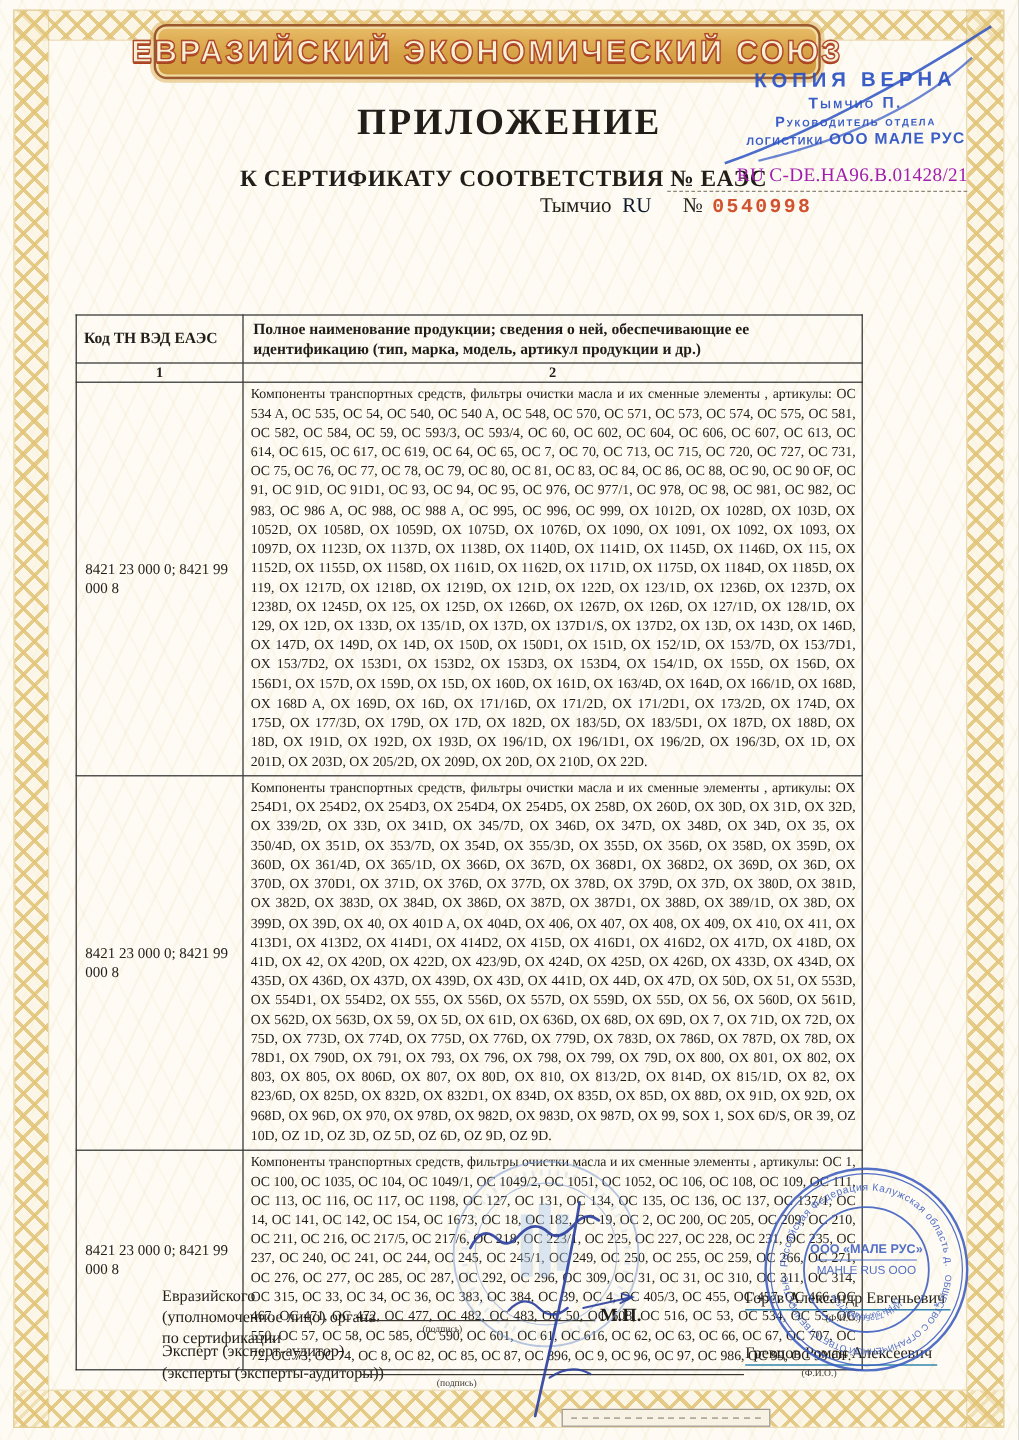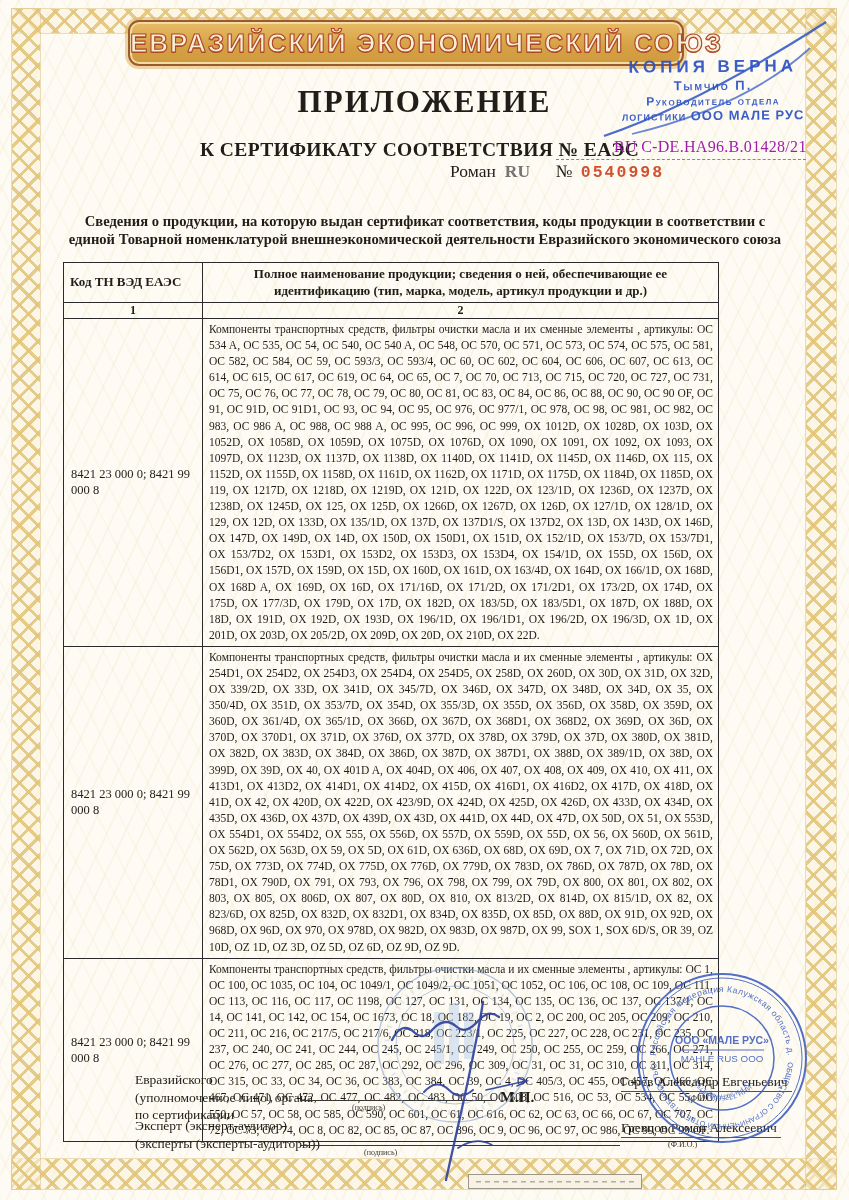--- a/index.html
+++ b/index.html
@@ -28,21 +28,21 @@
   .bs-bottom { left:12px; right:13px; bottom:11px; height:30px; }
   .bs-left   { left:12px; top:9px; bottom:11px; width:28px; }
   .bs-right  { right:13px; top:9px; bottom:11px; width:30px; }
 
   
   .banner {
     position:absolute; left:128px; top:20px; width:552px; height:42px;
     background:linear-gradient(#e7bc67, #d7a246 55%, #cf9a3e);
     border:2px solid #9a5a2d; border-radius:11px;
     box-shadow: inset 0 0 0 2px #f2dca6, 0 0 0 3px rgba(224,180,95,.55);
-    display:flex; align-items:center; 
+    display:flex; align-items:center; justify-content:center;
   }
   .banner-text {
     font-family:"Liberation Sans", sans-serif; font-weight:bold;
     font-size:26px; letter-spacing:2px; color:#f8efd7;
     -webkit-text-stroke:1.1px #b0492a;
     text-shadow:0 1px 0 #a8451f, 0 0 1px #b0492a;
     white-space:nowrap;
   }
 
   
@@ -69,42 +69,42 @@
     position:absolute; top:138px; left:614px;
     font-size:16px; letter-spacing:.3px; white-space:nowrap; color:#a21caf;
   }
   .dotted-line { position:absolute; top:159px; left:556px; width:250px; border-bottom:1.5px dashed #8d867a; }
 
   .series-row {
     position:absolute; top:161px; left:450px; display:flex; align-items:baseline;
     font-size:17.5px;
   }
   .series-label { margin-right:9px; }
-  .series-value { color:#737373; font-weight:bold; margin-right:26px; }
+  .series-value { color:#0f172a; font-weight:normal; margin-right:26px; }
   .num-label { margin-right:8px; }
   .serial {
     color:#d2512f; font-family:"Liberation Mono", monospace;
     font-weight:bold; font-size:16.5px; letter-spacing:2px;
   }
 
   .appendix-no { position:absolute; top:194px; left:0; width:100%; text-align:center; font-size:15px; font-weight:bold; }
   .description {
     position:absolute; top:212px; left:62px; width:726px; text-align:center;
     font-size:14.6px; font-weight:bold; line-height:18px;
   }
 
   
   .product-table {
     position:absolute; top:262px; left:63px; width:656px;
     border-collapse:collapse; table-layout:fixed;
   }
   .product-table td { border:1px solid #2b2b2b; }
   .product-table { border:1.5px solid #222; }
   td.c1 { width:124px; }
-  .thead td { font-weight:bold; font-size:13px; line-height:16.5px; padding:3px 8px; vertical-align:middle;text-align:center; }
+  .thead td { font-weight:bold; font-size:13px; line-height:16.5px; padding:3px 8px; vertical-align:middle; }
   .thead td.c1 { text-align:left; padding-left:6px; }
   .tnum td { font-weight:bold; font-size:12px; text-align:center; padding:0 0 1px 0; line-height:14px; }
   td.code { font-size:12.5px; line-height:16px; vertical-align:middle; padding:2px 4px 2px 7px; }
   td.desc {
     font-size:11.5px; line-height:16.1px; vertical-align:top;
     padding:2px 5px 3px 6px; text-align:justify;
   }
 
   
   .sig-label { position:absolute; font-size:13.5px; line-height:17.5px; }
@@ -159,27 +159,26 @@
     <path d="M6,122 C70,100 150,58 228,8" stroke="#2d52c4" stroke-width="2.2" fill="none" opacity=".85"></path>
     <path d="M34,120 C92,106 160,82 212,34" stroke="#2d52c4" stroke-width="1.8" fill="none" opacity=".7"></path>
   </svg>
 
   <div class="doc-title">ПРИЛОЖЕНИЕ</div>
   <div class="subtitle">К СЕРТИФИКАТУ СООТВЕТСТВИЯ № ЕАЭС</div>
   <div class="cert-number">RU C-DE.HA96.B.01428/21</div>
   <div class="dotted-line"></div>
 
   <div class="series-row">
-    <span class="series-label">Роман</span>
+    <span class="series-label">Тымчио</span>
     <span class="series-value">RU</span>
     <span class="num-label">№</span>
     <span class="serial">0540998</span>
   </div>
 
-  <div class="description">Сведения о продукции, на которую выдан сертификат соответствия, коды продукции в соответствии с единой Товарной номенклатурой внешнеэкономической деятельности Евразийского экономического союза</div>
 
   <table class="product-table">
     <tbody>
         <tr class="thead">
       <td class="c1">Код ТН ВЭД ЕАЭС</td>
       <td class="c2">Полное наименование продукции; сведения о ней, обеспечивающие ее идентификацию (тип, марка, модель, артикул продукции и др.)</td>
     </tr>
     <tr class="tnum">
       <td class="c1">1</td>
       <td class="c2">2</td>

